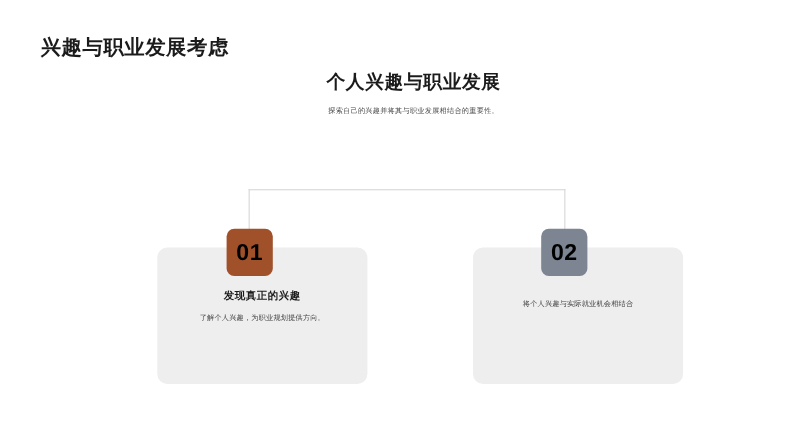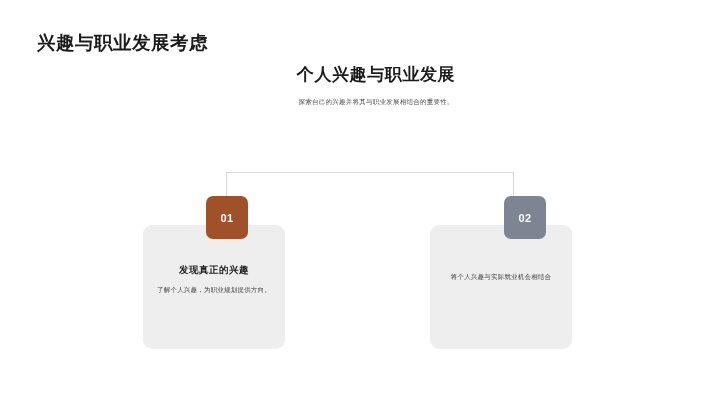--- a/index.html
+++ b/index.html
@@ -66,21 +66,21 @@
     border-top: 1px solid #d6d6d8;
     border-left: 1px solid #d6d6d8;
     border-right: 1px solid #d6d6d8;
     box-sizing: border-box;
   }
 
   
   .card {
     position: absolute;
     top: 225px;
-    width: 142px;
+    width: 191px;
     height: 124px;
     background: #eeeeef;
     border-radius: 9px;
     box-sizing: border-box;
   }
   #card-1 { left: 143px; }
   #card-2 { left: 430px; }
 
   .card-body {
     position: absolute;
@@ -101,40 +101,39 @@
     font-size: 6.5px;
     font-weight: normal;
     color: #3d3d3d;
     letter-spacing: 0.2px;
     line-height: 11px;
   }
 
   
   .badge {
     position: absolute;
-    top: 196px;
+    top: 208px;
     width: 42px;
     height: 43px;
     border-radius: 7px;
     display: flex;
     align-items: center;
     justify-content: center;
-    font-size: 11px;
+    font-size: 21px;
     font-weight: bold;
-    color: #ffffff;
+    color: #000000;
     letter-spacing: 0.5px;
   }
   #badge-1 {
     left: 206px;
     background: #a0512a;
   }
   #badge-2 {
     left: 492px;
     background: #7d8492;
-    margin-left: 12px;
   }
 </style>
 </head>
 <body>
 
 <div id="slide">
 
   <div id="slide-title">兴趣与职业发展考虑</div>
 
   <div id="heading-block">

